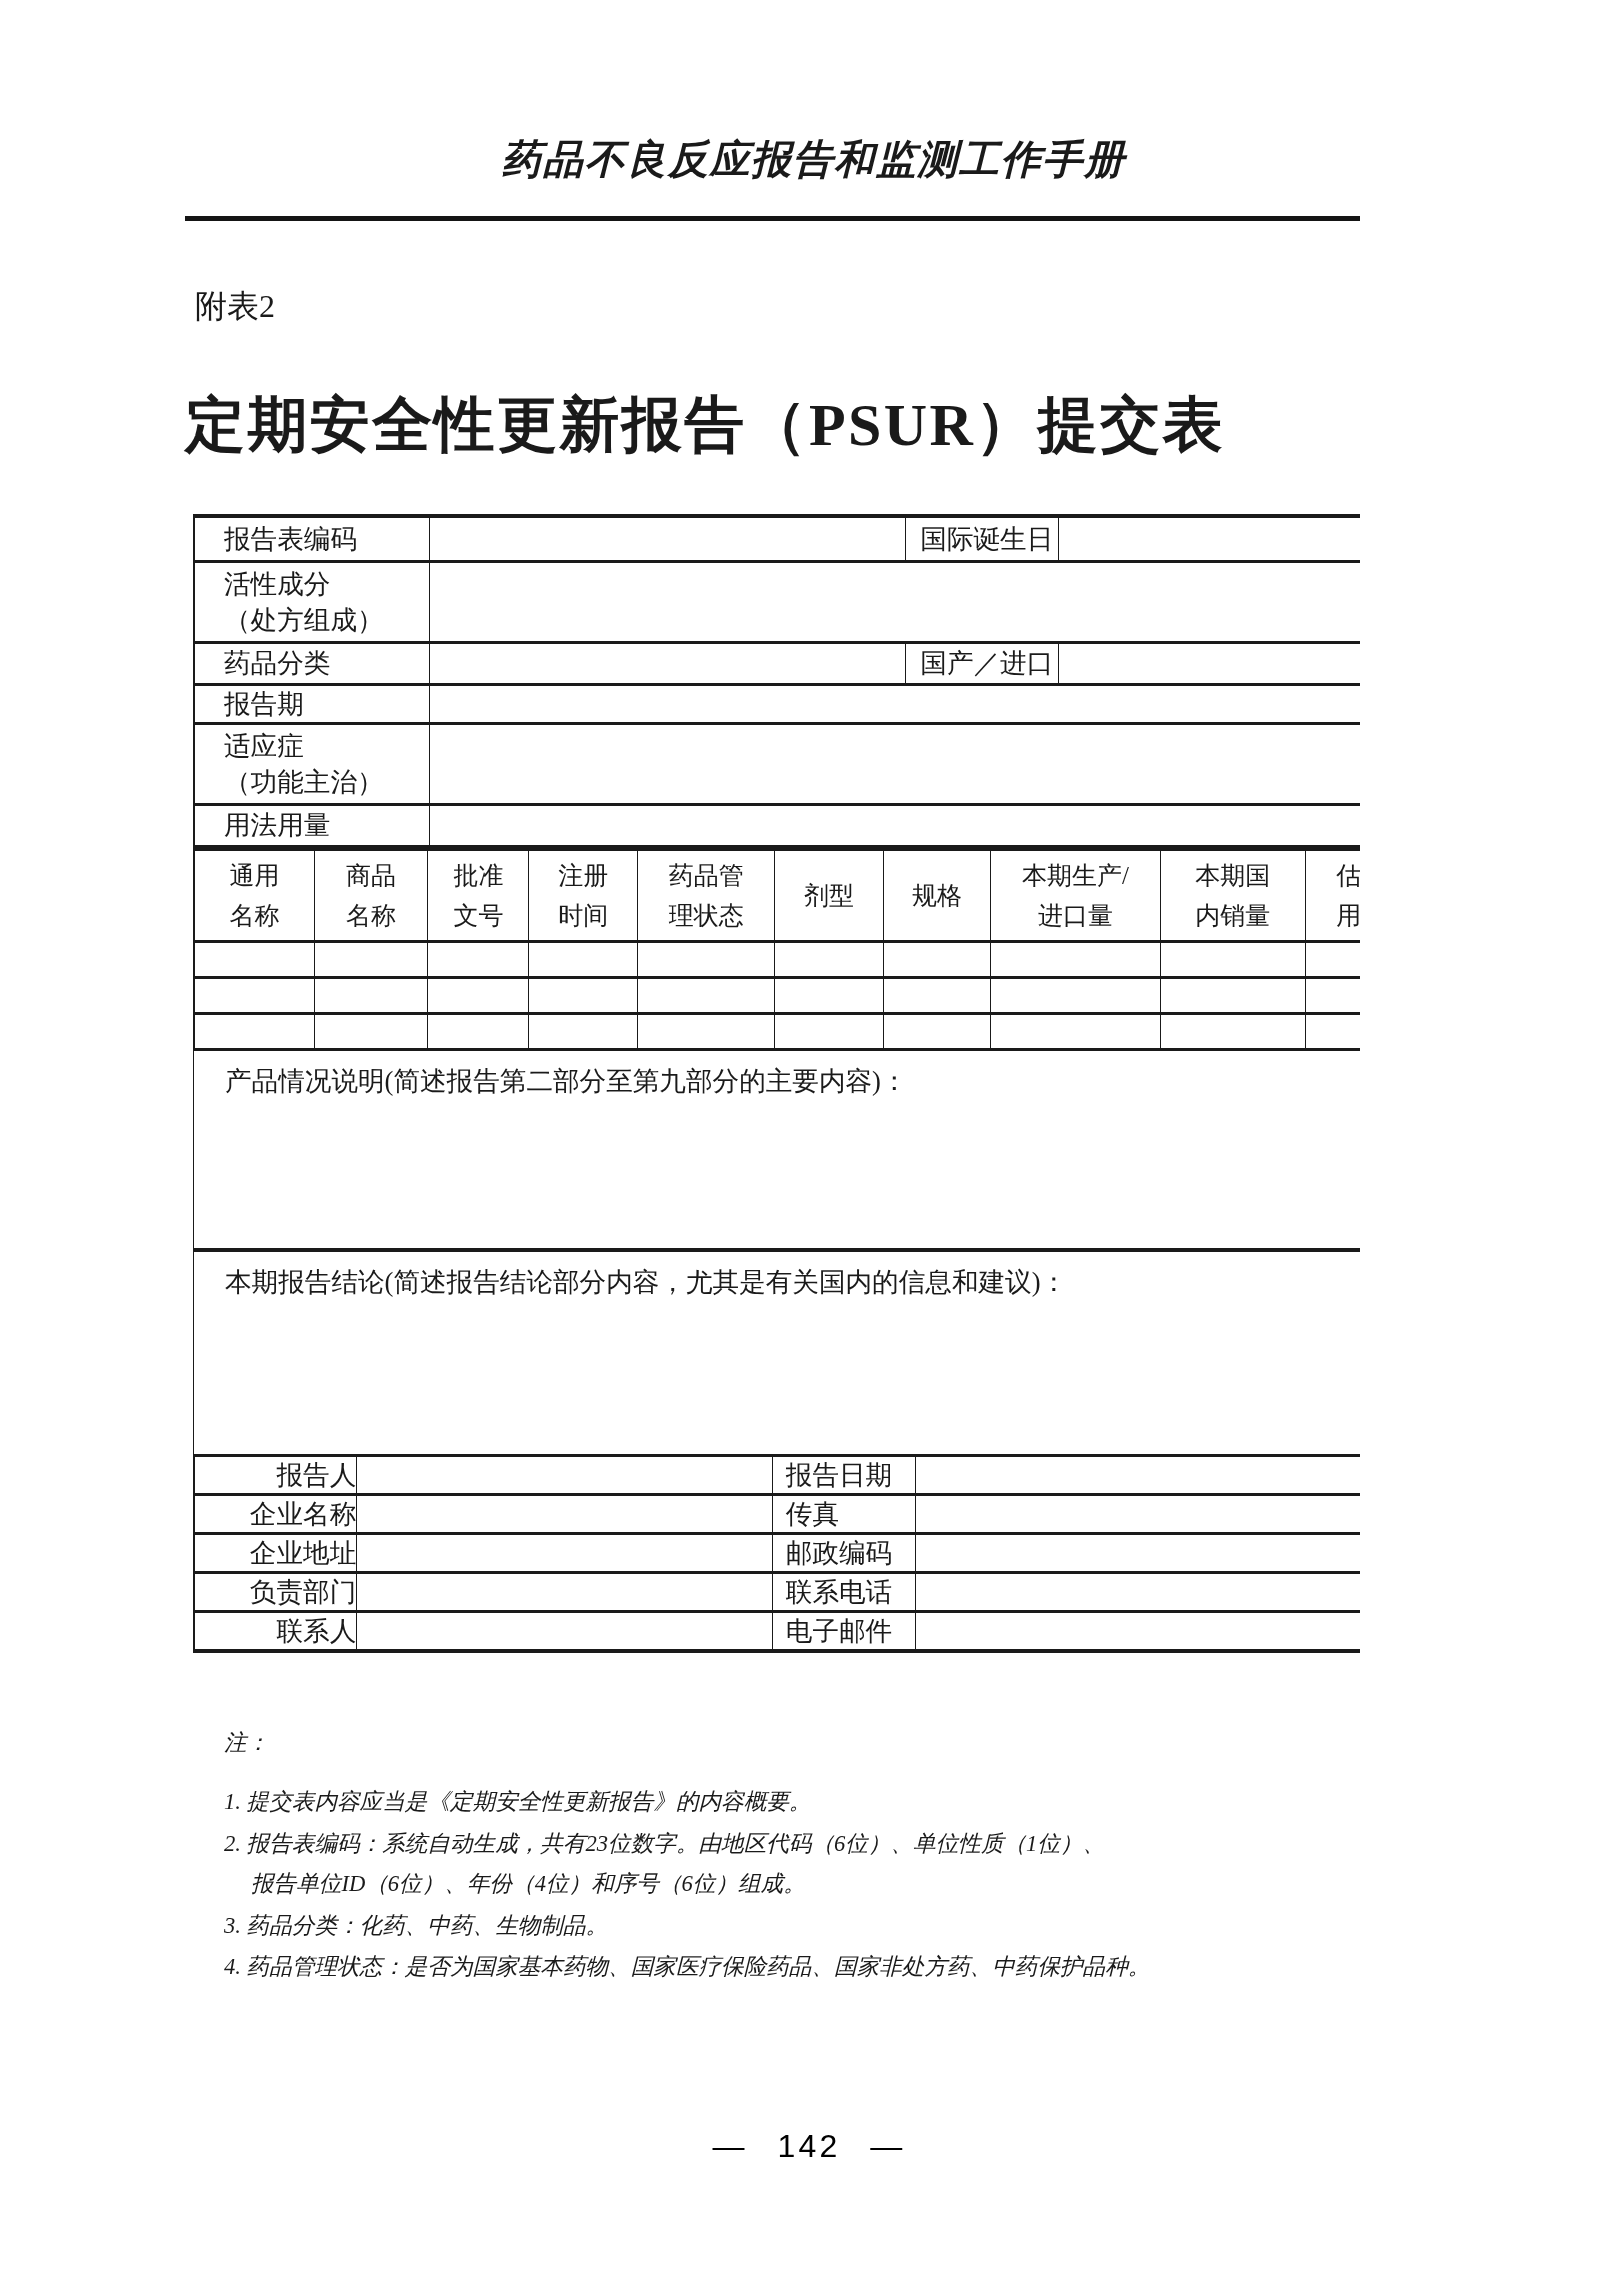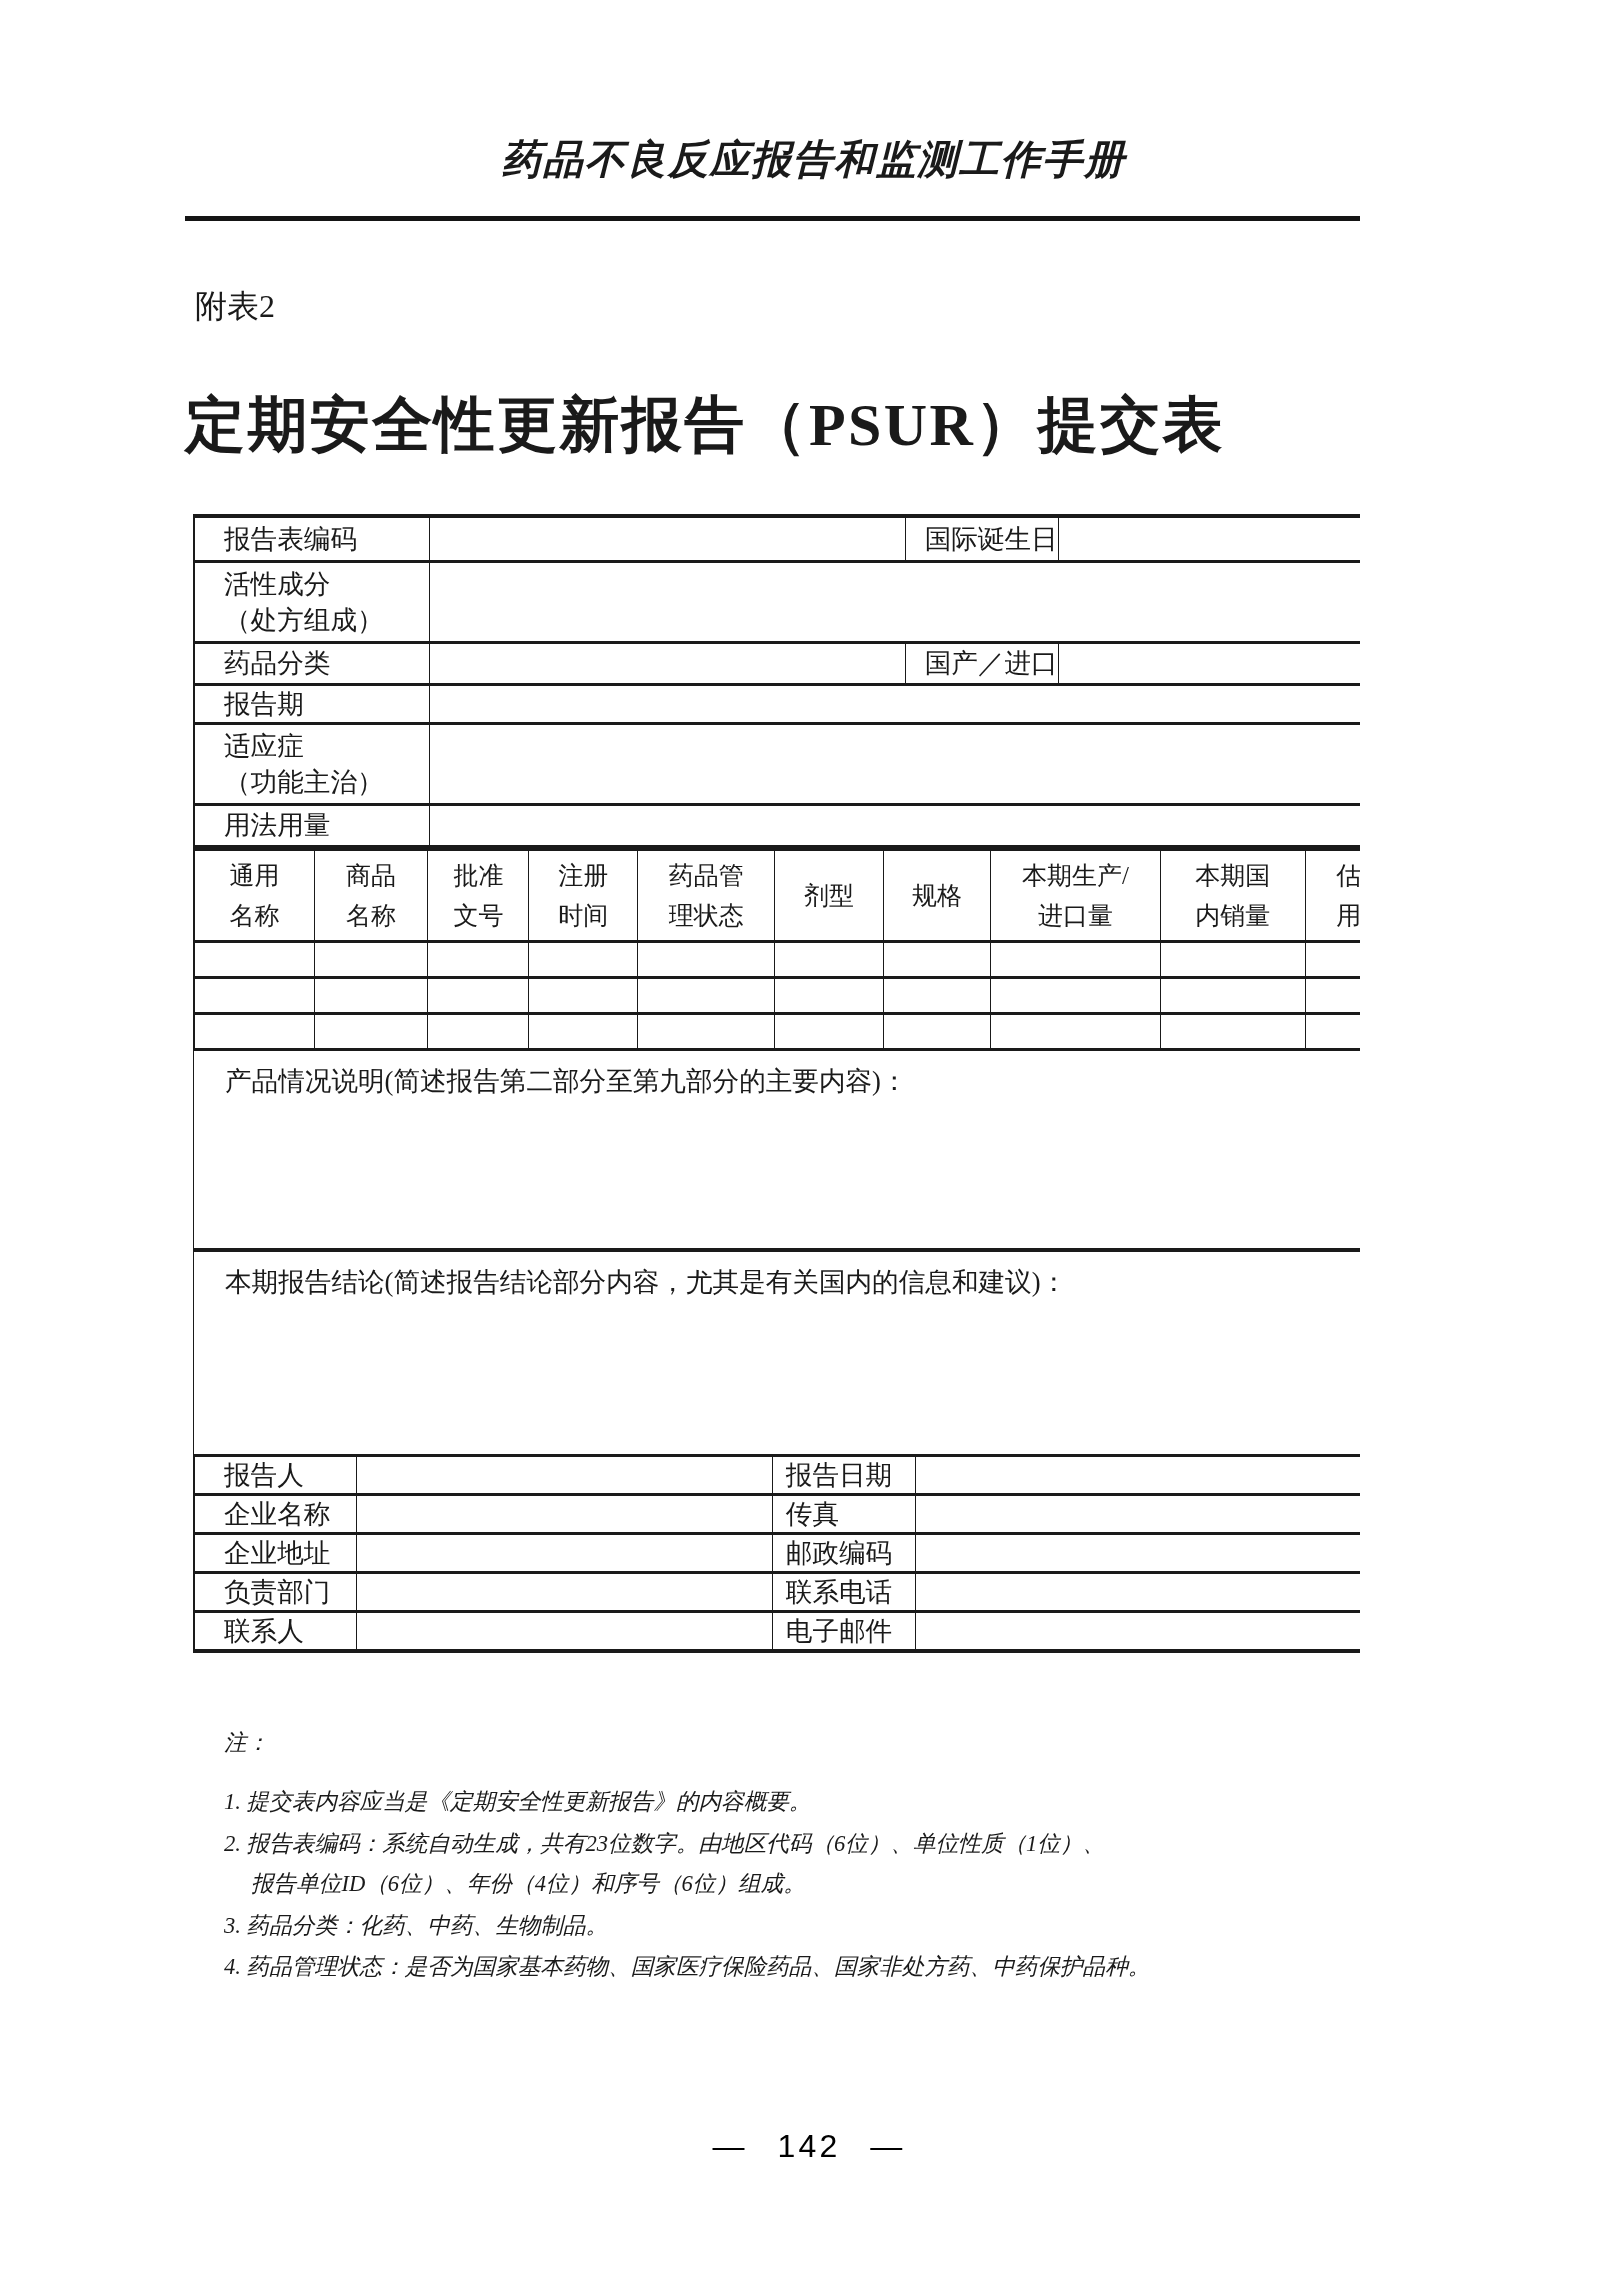--- a/index.html
+++ b/index.html
@@ -48,22 +48,22 @@
   }
   table { border-collapse:collapse; width:100%; table-layout:fixed; }
   td, th {
     border-left:1.6px solid #1a1a1a; border-right:1.6px solid #1a1a1a;
     border-top:3.2px solid #1a1a1a; border-bottom:3.2px solid #1a1a1a;
     font-size:26.6px; font-weight:normal;
     vertical-align:middle;
   }
   .lbl { text-align:left; padding-left:29px; }
   .lbl .l2 { display:block; }
-  .lbl2 { text-align:right; padding-left:9.7px; }
-  .clbl { text-align:left; padding-left:29px; }
+  .lbl2 { text-align:center; padding-left:9.7px; }
+  .clbl { text-align:right; padding-left:29px; }
   .clbl2 { text-align:left; padding-left:13px; }
 
   tr.r-std   { height:45px; }
   tr.r-tall  { height:81px; }
   tr.r-med   { height:42px; }
   tr.r-short { height:39px; }
 
   
   .product-table th {
     font-size:25px; line-height:40px;

